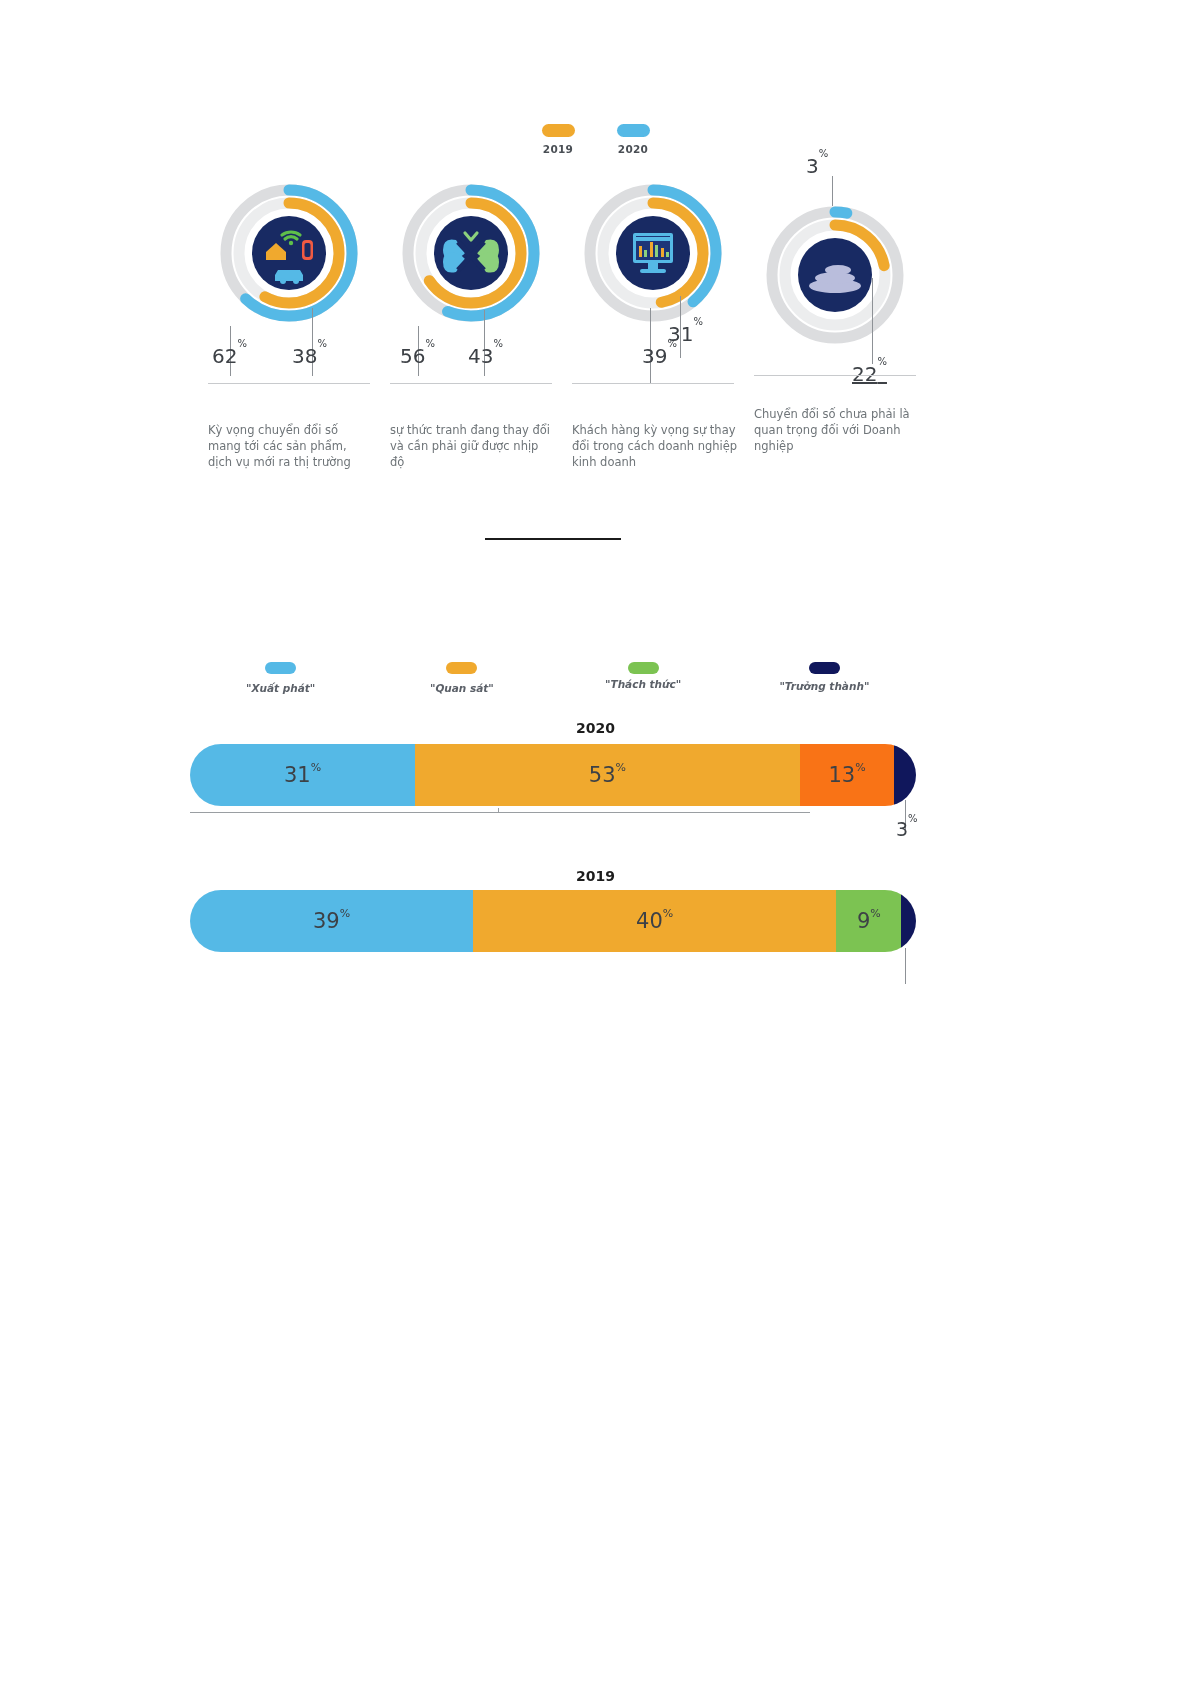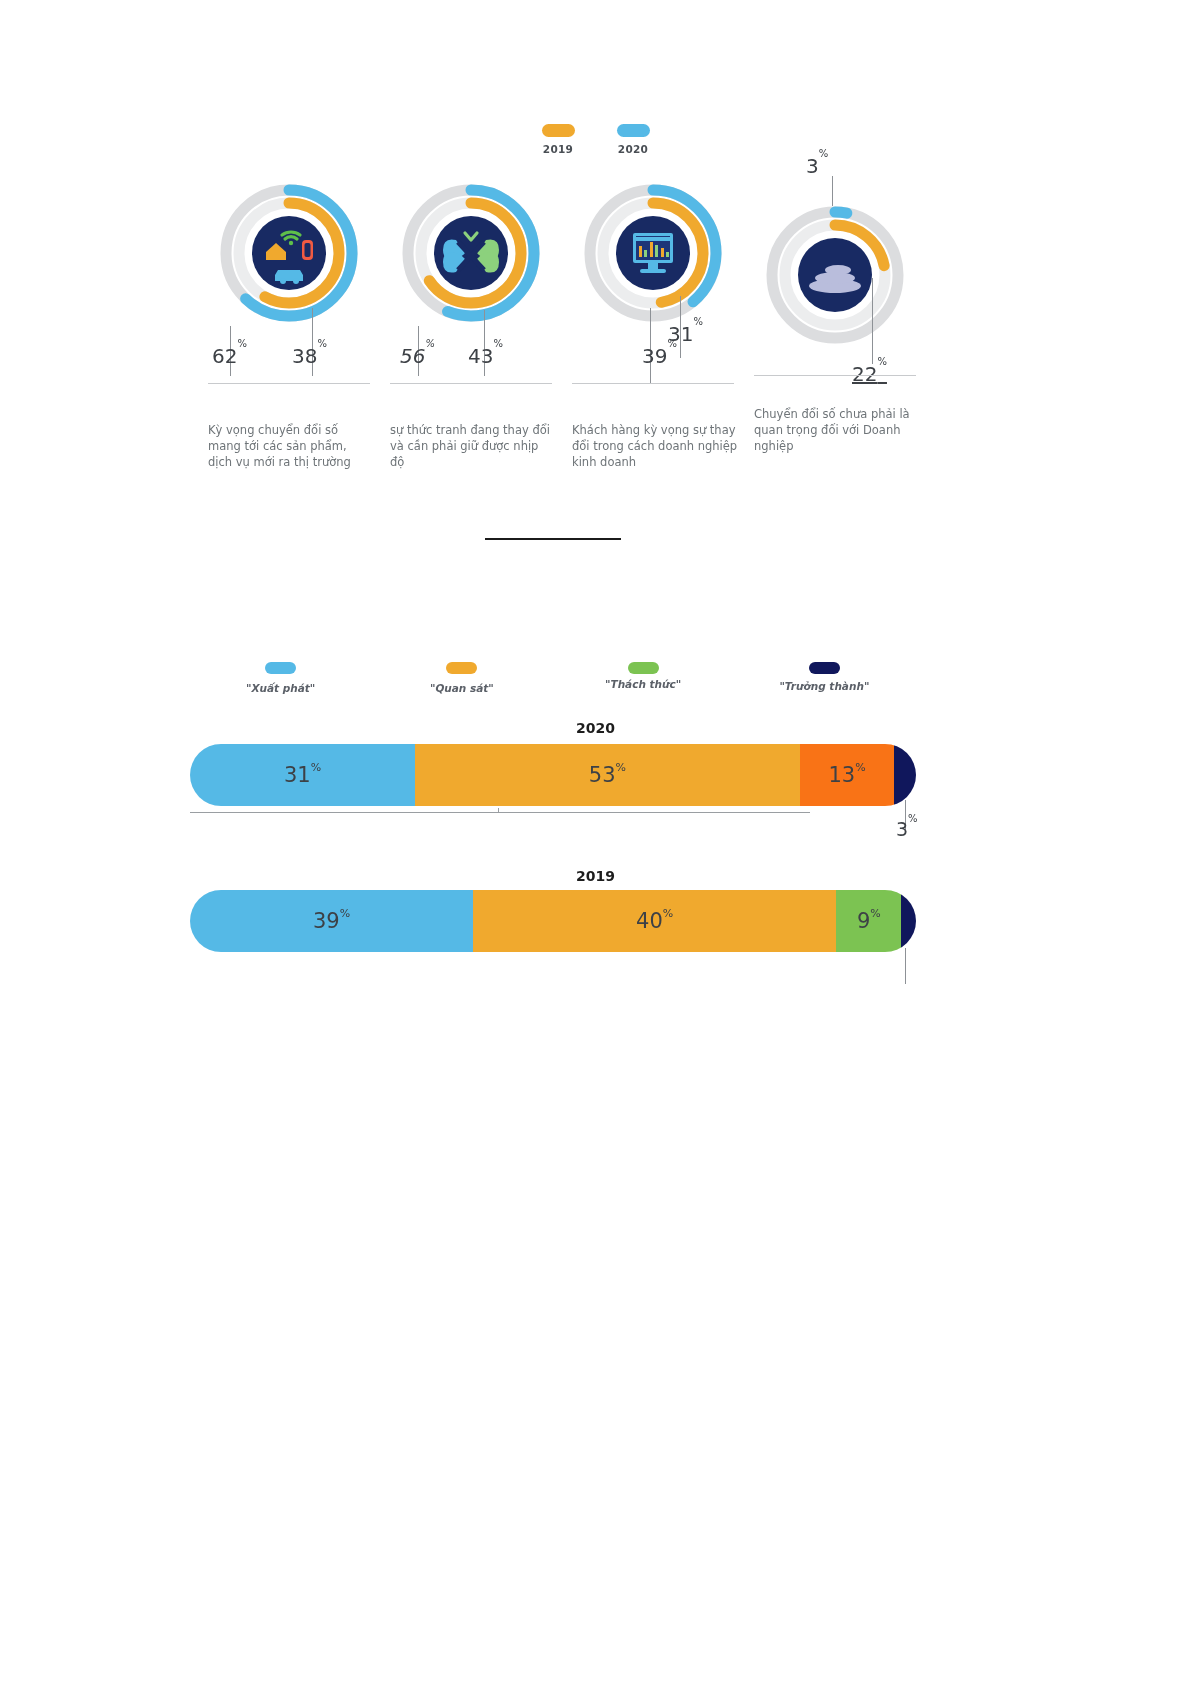--- a/index.html
+++ b/index.html
@@ -304,21 +304,21 @@
             <path d="M90 62 q13 -3 13 10 q0 12 -13 9 q-6 -2 -9 -6 z" fill="#8cd17d"></path>
             <path d="M90 94 q13 3 13 -10 q0 -12 -13 -9 q-6 2 -9 6 z" fill="#8cd17d"></path>
             <path d="M62 64 L88 92 M88 64 L62 92" stroke="#182a63" stroke-width="5"></path>
             <path d="M69 55 l6 7 l6 -7" fill="none" stroke="#8cd17d" stroke-width="3.2" stroke-linecap="round" stroke-linejoin="round"></path>
           </g>
         </svg>
       </div>
       <span class="leader" style="left:38px;top:148px;height:50px;"></span>
       <span class="leader" style="left:104px;top:132px;height:66px;"></span>
       <div class="pct-row">
-        <span class="pct" style="left:20px;font-style:italic;"><span>56</span><sup>%</sup></span>
+        <span class="pct" style="left:20px;"><span>56</span><sup>%</sup></span>
         <span class="pct" style="left:88px;"><span>43</span><sup>%</sup></span>
       </div>
       <span class="cap-rule"></span>
       <div class="caption">sự thức tranh đang thay đổi và cần phải giữ được nhịp độ</div>
     </div>
 
     <div class="donut-panel">
       <div class="donut-wrap">
         <svg width="150" height="150" viewBox="0 0 150 150">
           <circle cx="75" cy="75" r="63" fill="none" stroke="#dcdddf" stroke-width="11"></circle>

